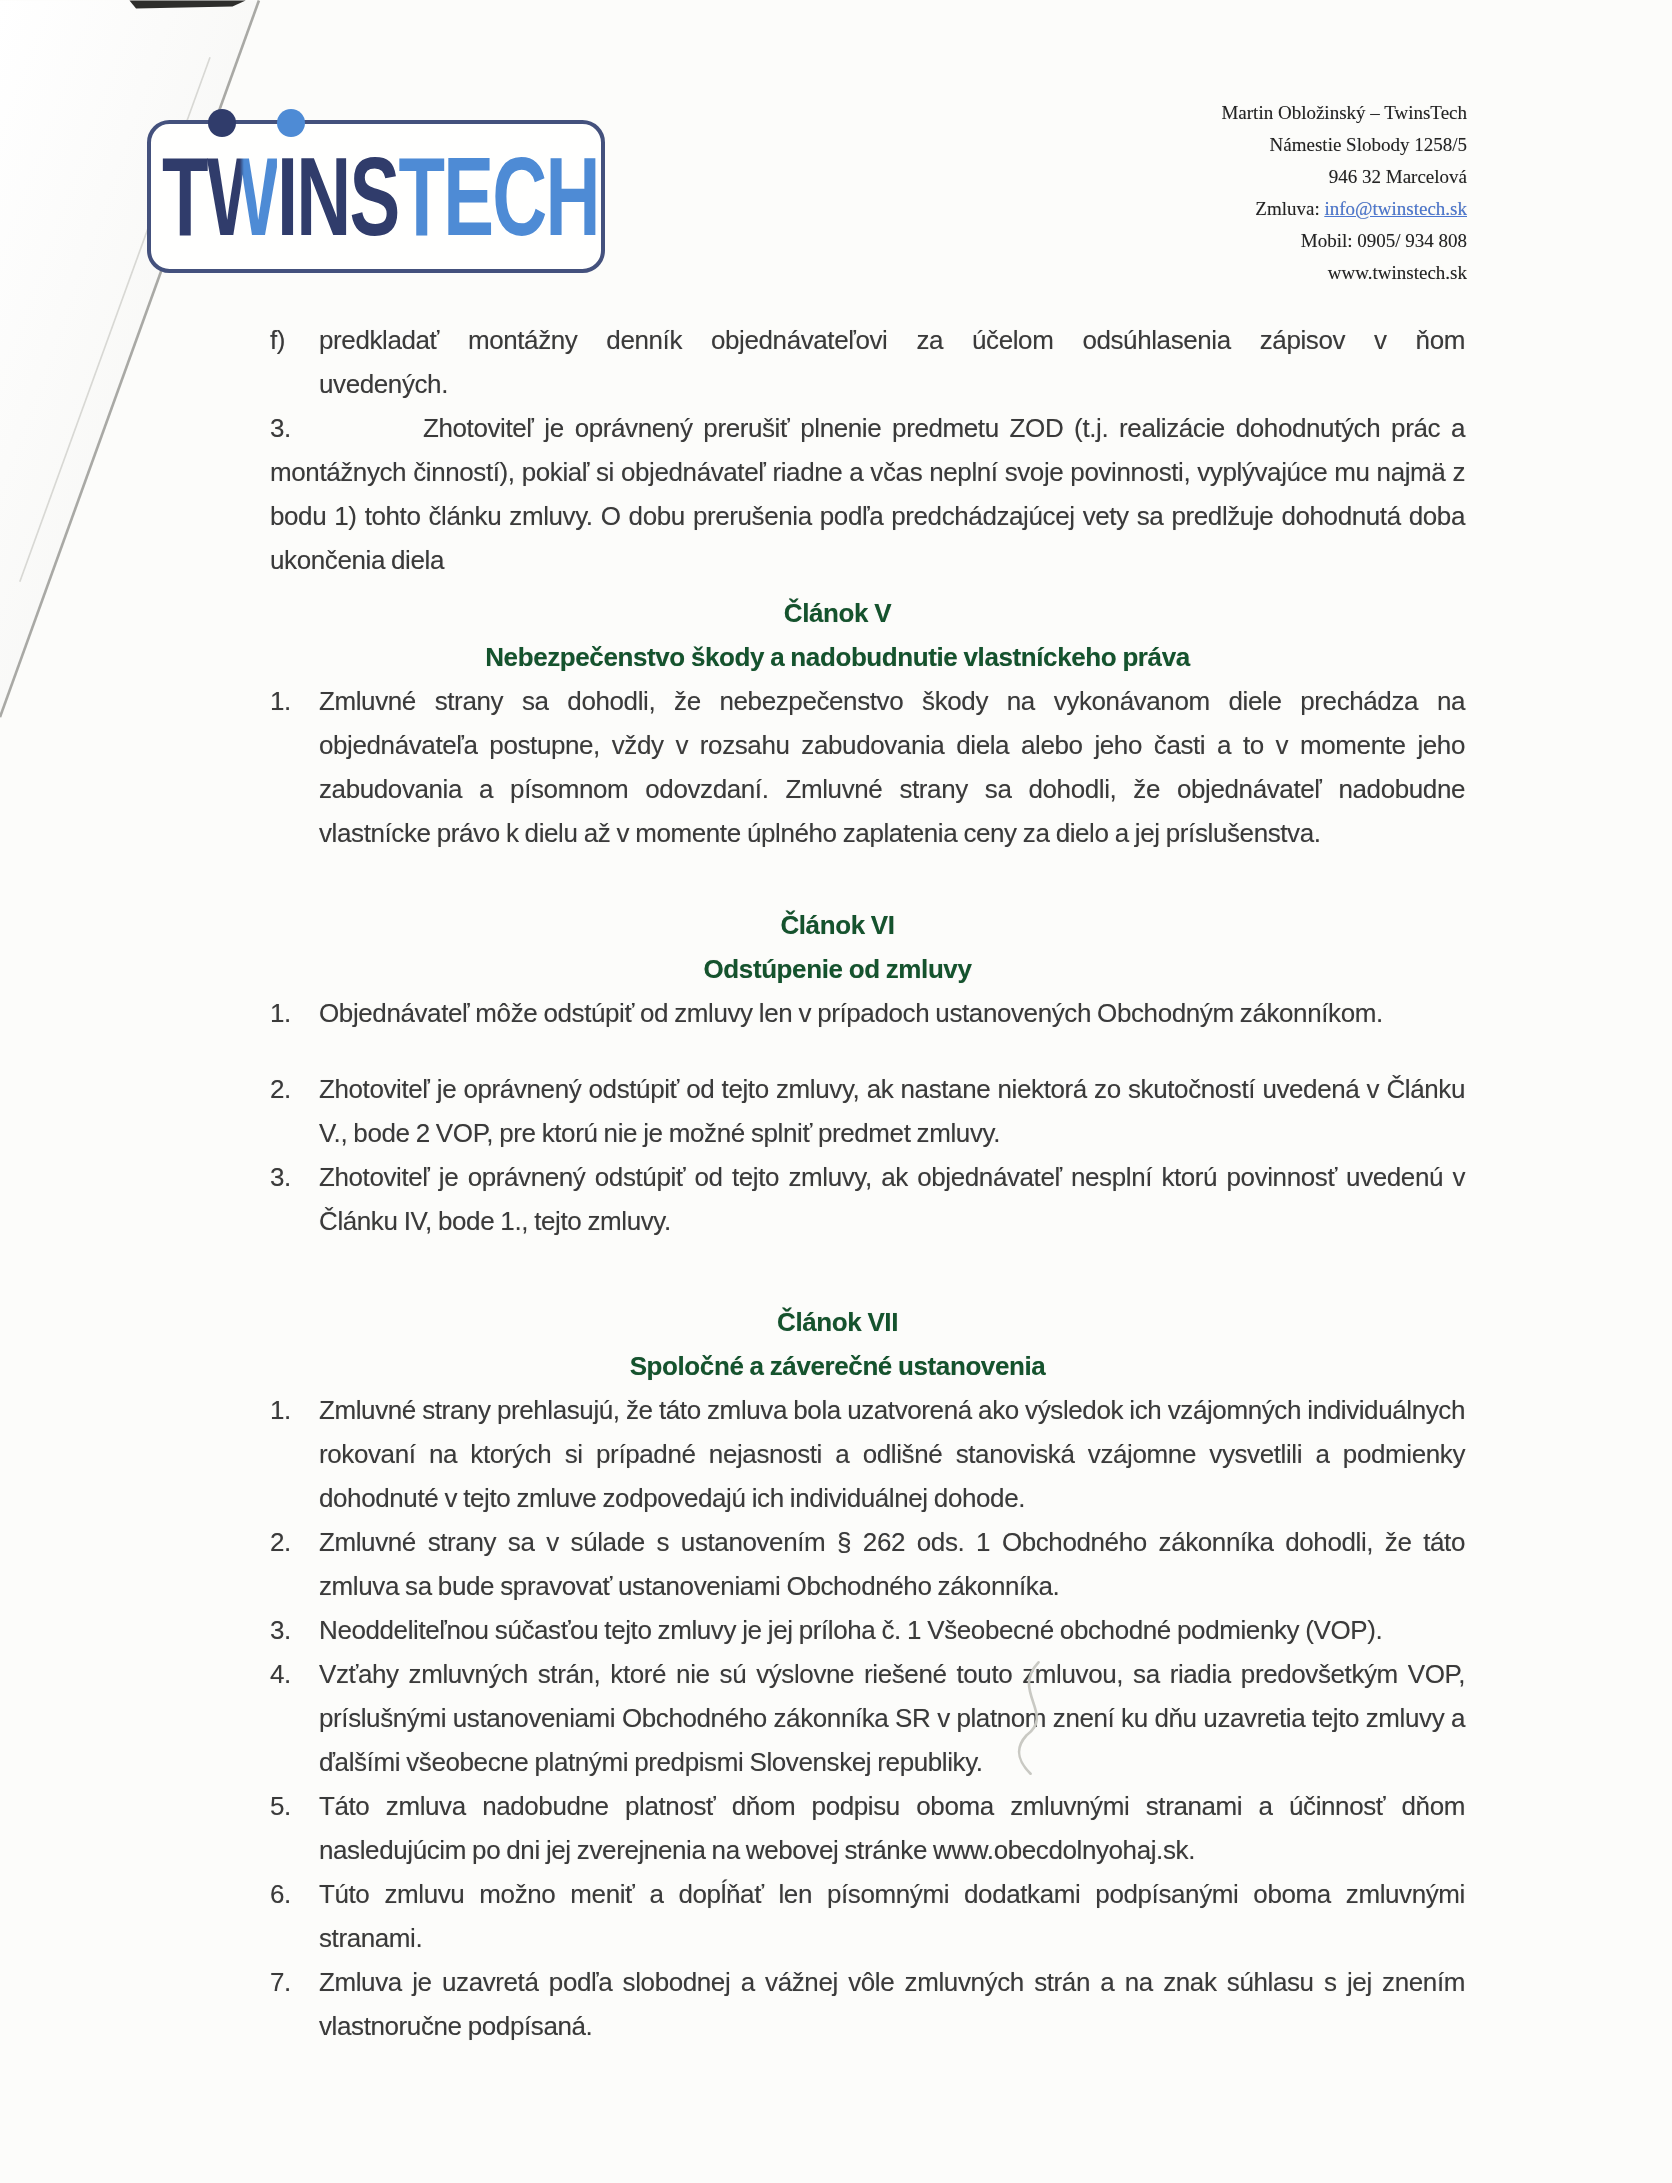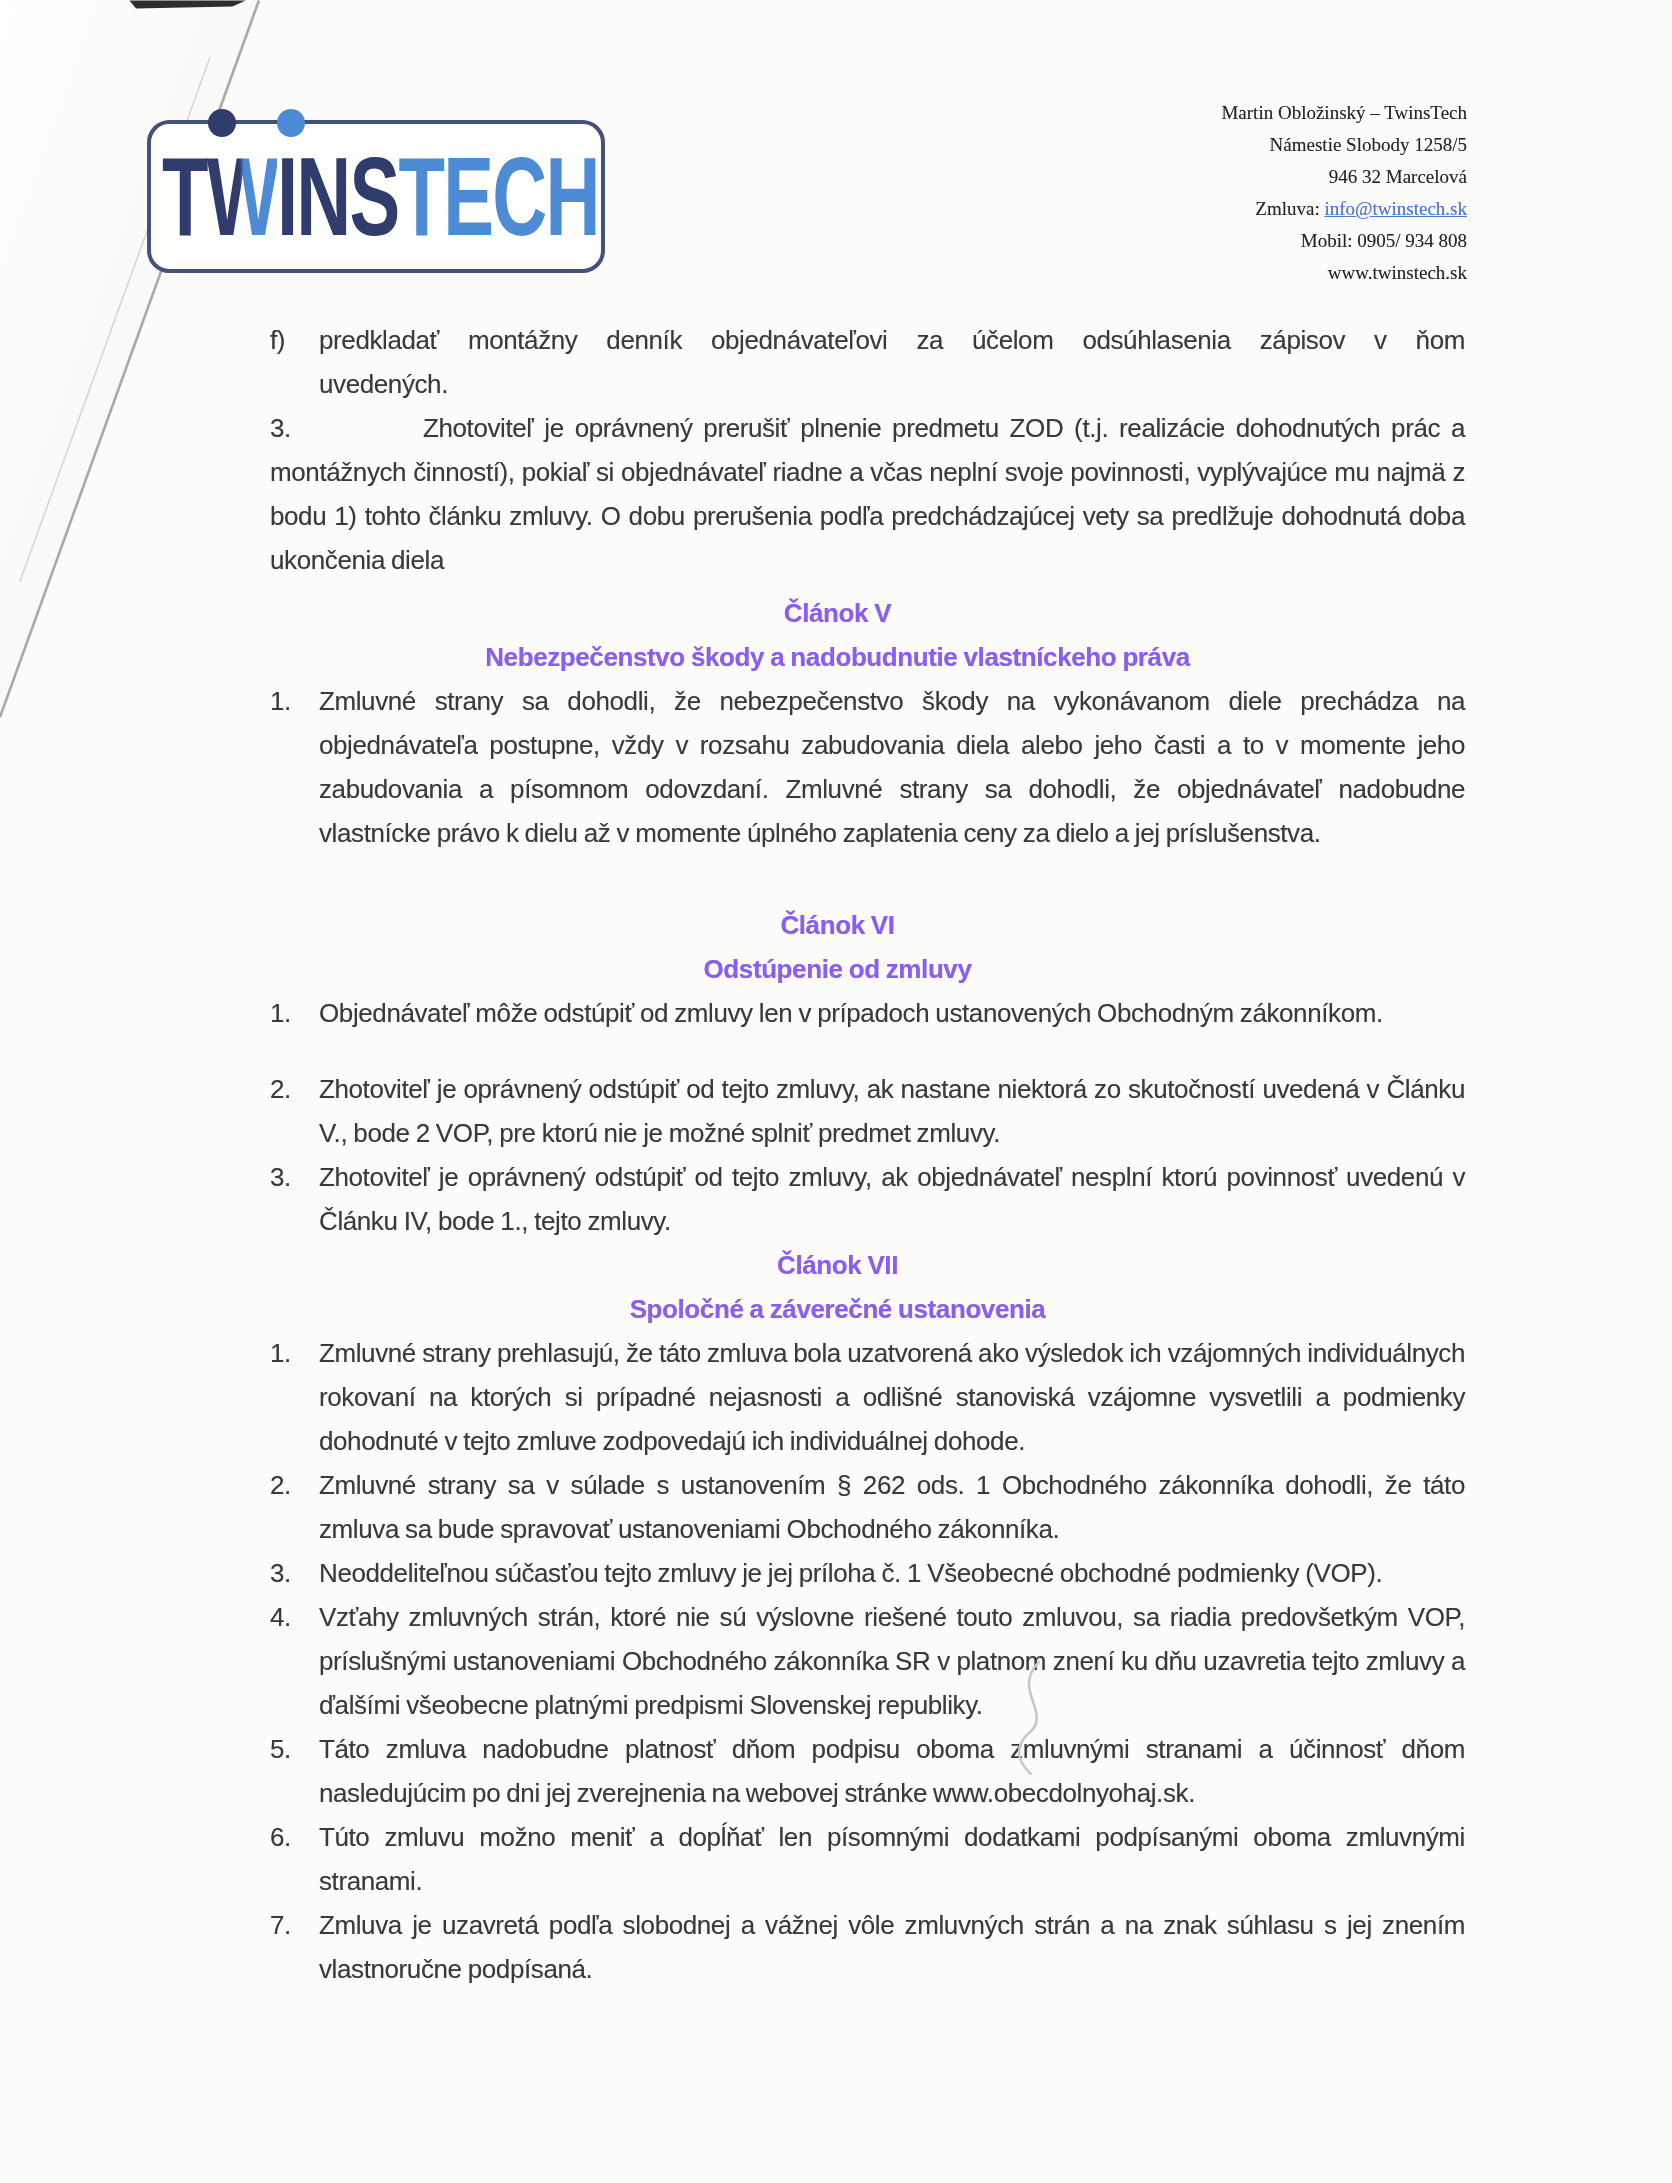--- a/index.html
+++ b/index.html
@@ -52,24 +52,24 @@
     color:var(--ink,#3a3a3a);font-size:26px;line-height:44px;
     letter-spacing:-0.4px;word-spacing:-0.7px;text-align:justify;
     text-shadow:0 0 0.7px rgba(60,60,60,.4);
   }
   .item{position:relative;padding-left:49px;}
   .item>.marker{position:absolute;left:0;top:0;}
   .force-just{text-align-last:justify;}
   .flushpara{margin:0;}
   .numtab{display:inline-block;width:153px;}
   h2,h3{margin:0;text-align:center;font-size:26px;line-height:44px;font-weight:700;
-        color:#8b5cf6;padding-right:60px;}
+        color:#14532d;padding-right:60px;}
   #sec-v{margin-top:9.3px;}
   #sec-vi{margin-top:48px;}
-  #sec-vii{}
+  #sec-vii{margin-top:57px;}
   .gap-top{margin-top:32px;}
 </style>
 </head>
 <body>
 
 <div class="page">
 
   <svg class="fold" width="284" height="787" viewBox="0 0 430 1190">
     <defs>
       <linearGradient id="fg" x1="0" y1="0" x2="1" y2="1">

